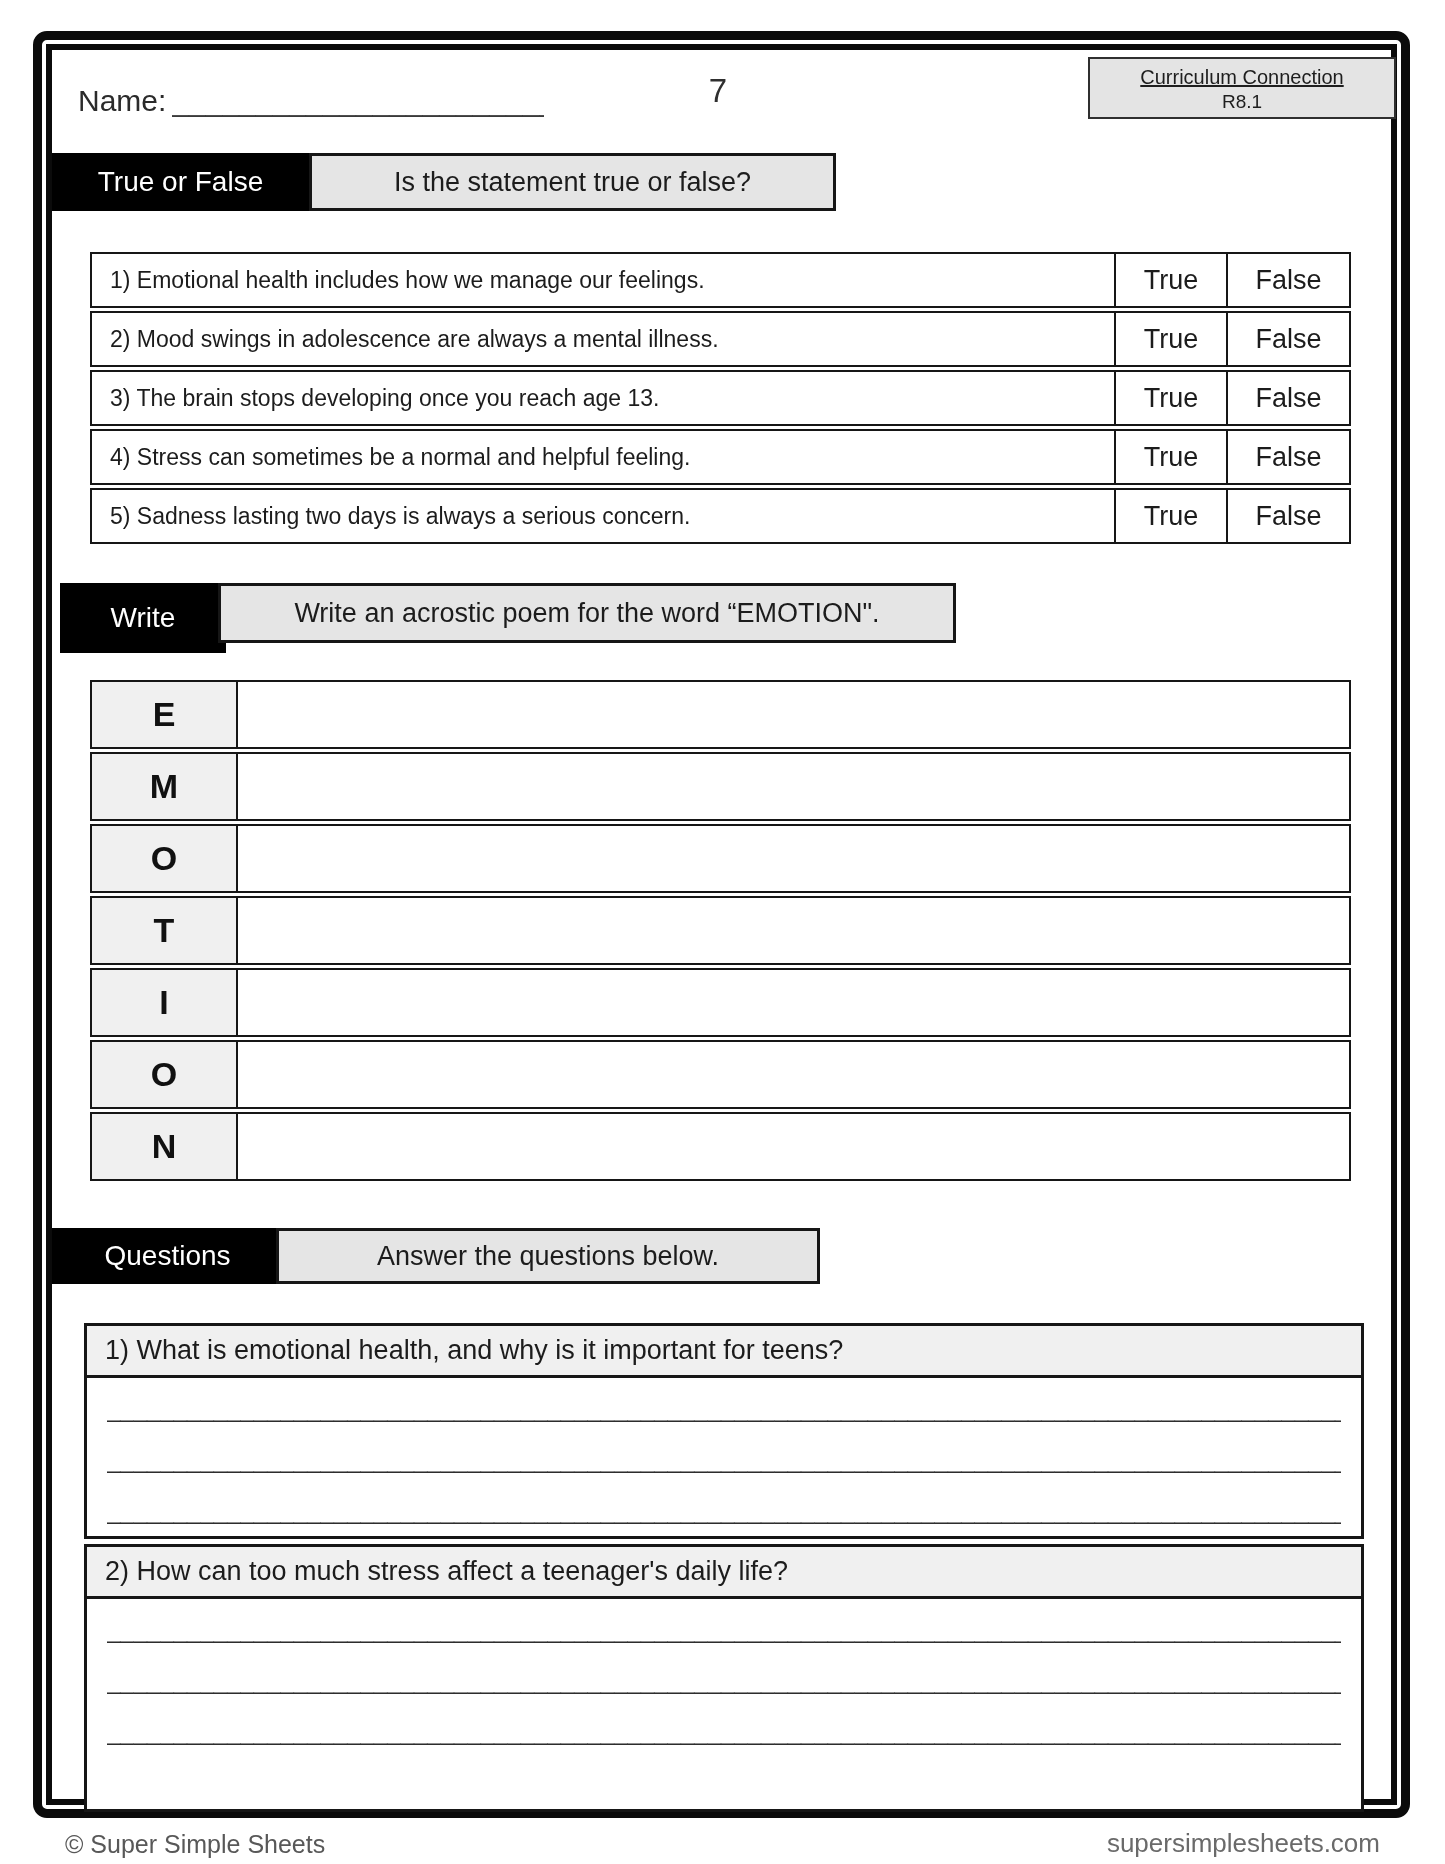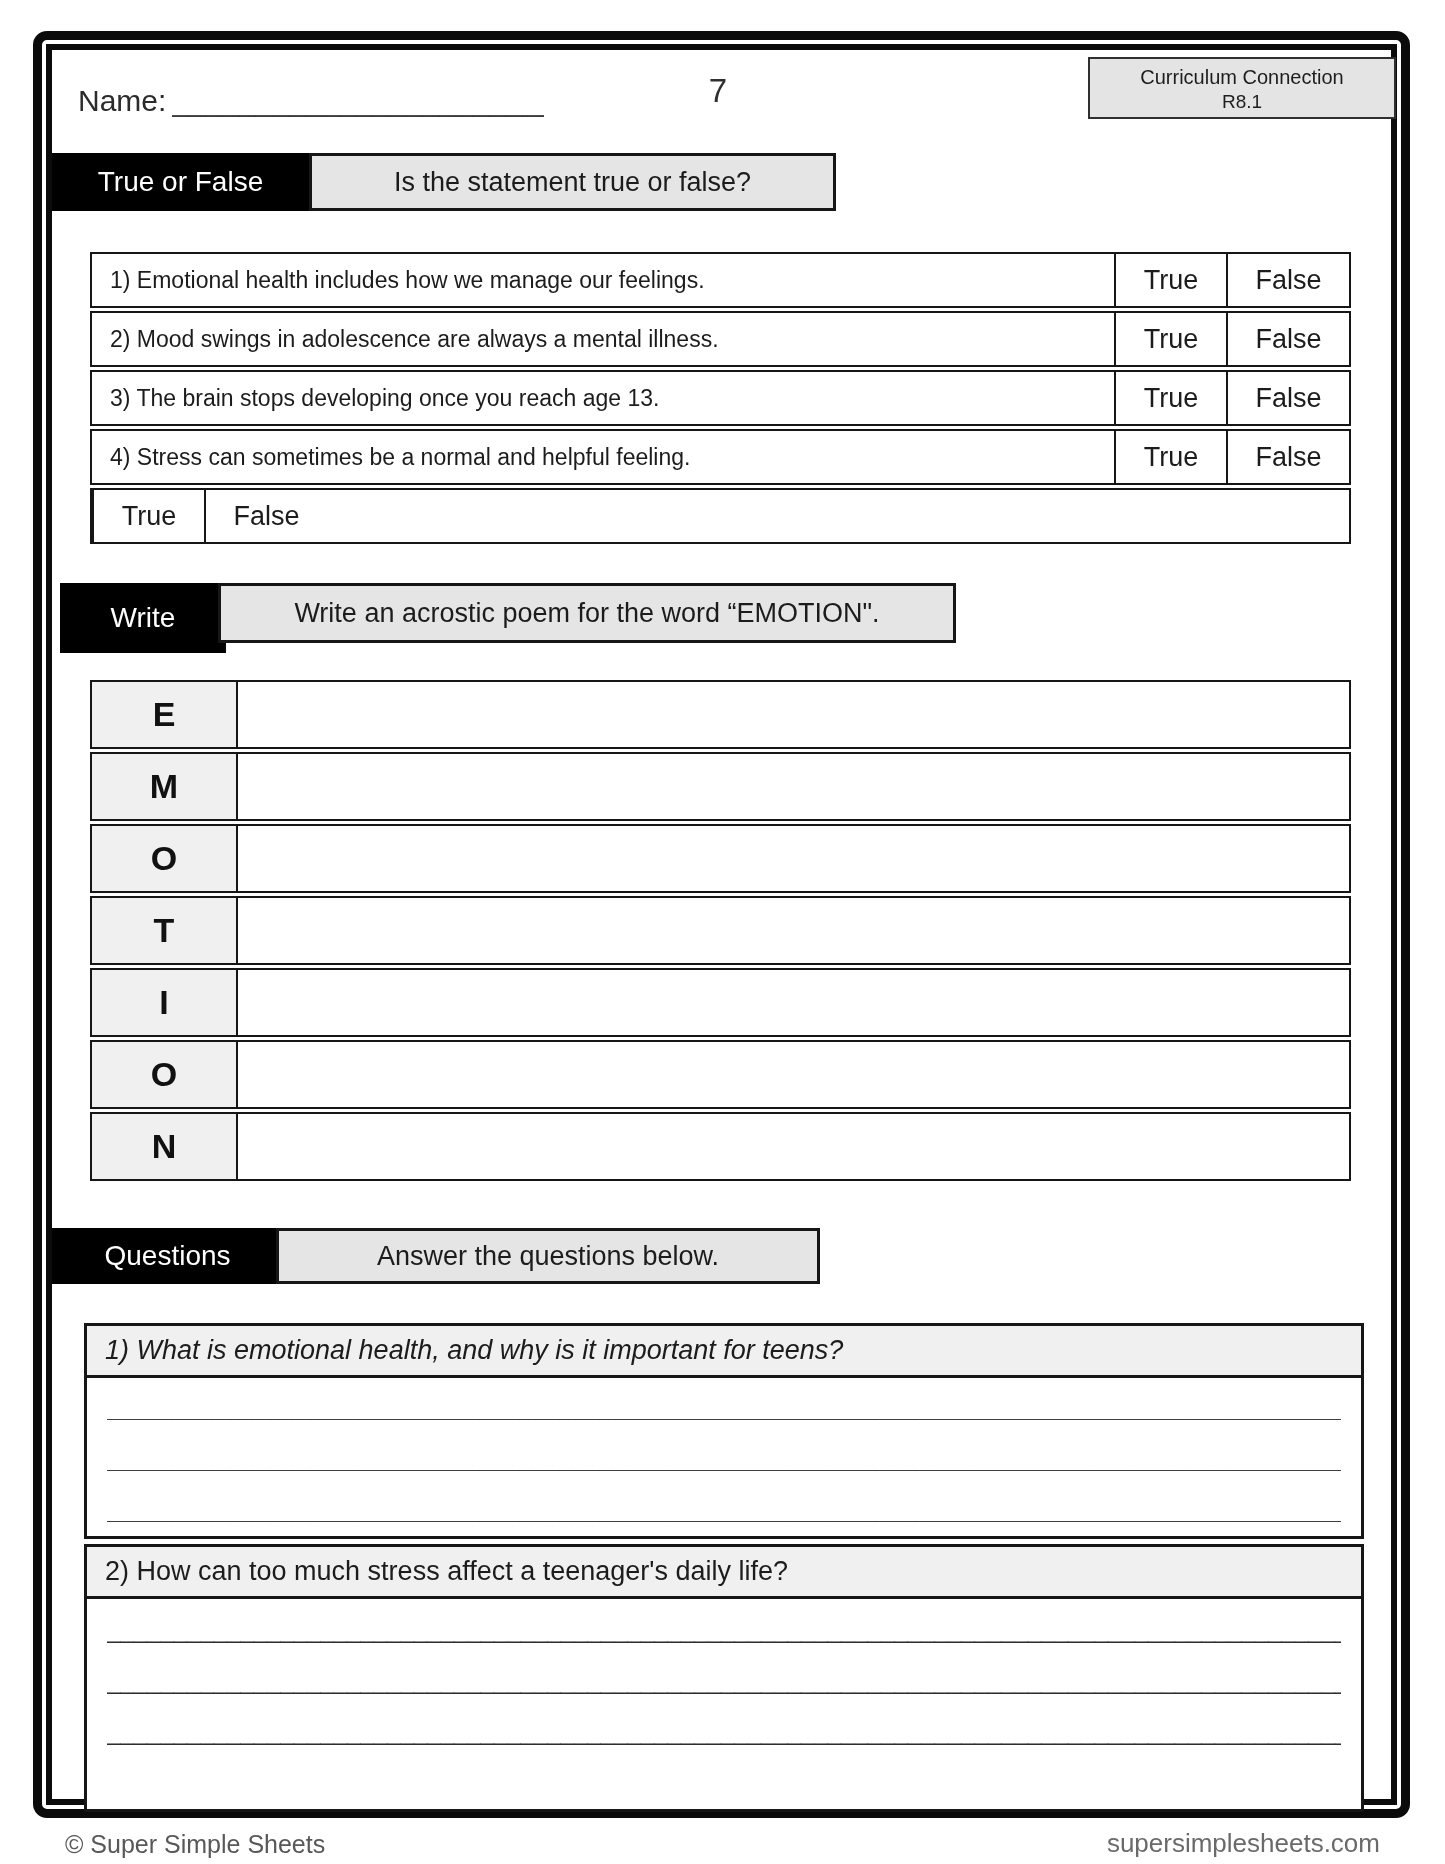--- a/index.html
+++ b/index.html
@@ -16,21 +16,21 @@
   
   .name-row { position: absolute; left: 78px; top: 84px; display: flex; align-items: baseline;
               font-size: 30px; color: #2b2b2b; }
   .name-line { display: inline-block; width: 372px; overflow: hidden; white-space: nowrap;
                margin-left: 6px; color: #3a3a3a; letter-spacing: 0px; }
   .page-num { position: absolute; left: 688px; top: 72px; width: 60px; text-align: center;
               font-size: 33px; color: #2f2f2f; }
   .curr-box { position: absolute; left: 1088px; top: 57px; width: 308px; height: 62px;
               background: #e4e4e4; border: 2px solid #2f2f2f; text-align: center;
               padding-top: 5px; line-height: 1.3; }
-  .curr-title { font-size: 20px; color: #1e1e1e; }
+  .curr-title { font-size: 20px; color: #1e1e1e; text-decoration: underline; }
   .curr-code  { font-size: 19px; color: #1e1e1e; }
 
   
   .sec-label { position: absolute; height: 58px; background: #000; color: #fff;
                display: flex; align-items: center; justify-content: center; font-size: 28px; }
   .sec-instr { position: absolute; height: 58px; background: #e5e5e5; border: 3px solid #161616;
                display: flex; align-items: center; justify-content: center;
                font-size: 27px; color: #1c1c1c; }
   #tf-label  { left: 52px; top: 153px; width: 257px; }
   #tf-instr  { left: 309px; top: 153px; width: 527px; }
@@ -51,21 +51,21 @@
   
   .ac-table { position: absolute; left: 90px; top: 680px; width: 1261px; }
   .ac-row { display: flex; height: 69px; border: 2px solid #161616; margin-bottom: 3px; background: #fff; }
   .ac-letter { width: 146px; border-right: 2px solid #161616; background: #f0f0f0;
                display: flex; align-items: center; justify-content: center;
                font-size: 34px; font-weight: bold; color: #111; }
   .ac-blank { flex: 1; background: #fff; }
 
   
   .q-block { position: absolute; left: 84px; width: 1280px; border: 3px solid #161616; background: #fff; }
-  #q-block-1 { top: 1323px; height: 216px; font-style: italic; }
+  #q-block-1 { top: 1323px; height: 216px; }
   #q-block-2 { top: 1544px; height: 268px; }
   .q-header { height: 52px; background: #f0f0f0; border-bottom: 3px solid #161616;
               display: flex; align-items: center; padding-left: 18px;
               font-size: 27px; color: #1c1c1c; }
   .q-body { padding: 2px 20px 0 20px; }
   .ans-line { height: 51px; overflow: hidden; white-space: nowrap; font-size: 24px;
               line-height: 58px; color: #2d2d2d; }
 
   
   .footer-left  { position: absolute; left: 65px; top: 1830px; font-size: 25px; color: #585858; }
@@ -106,20 +106,21 @@
     <div class="tf-statement">3) The brain stops developing once you reach age 13.</div>
     <div class="tf-opt">True</div>
     <div class="tf-opt false">False</div>
   </div>
       <div class="tf-row">
     <div class="tf-statement">4) Stress can sometimes be a normal and helpful feeling.</div>
     <div class="tf-opt">True</div>
     <div class="tf-opt false">False</div>
   </div>
       <div class="tf-row">
+    <div class="tf-statement">5) Sadness lasting two days is always a serious concern.</div>
     <div class="tf-opt">True</div>
     <div class="tf-opt false">False</div>
   </div>
     </div>
 
   <div id="wr-label" class="sec-label">Write</div>
   <div id="wr-instr" class="sec-instr">Write an acrostic poem for the word “EMOTION".</div>
   <div class="ac-table">
       <div class="ac-row">
     <div class="ac-letter">E</div>

